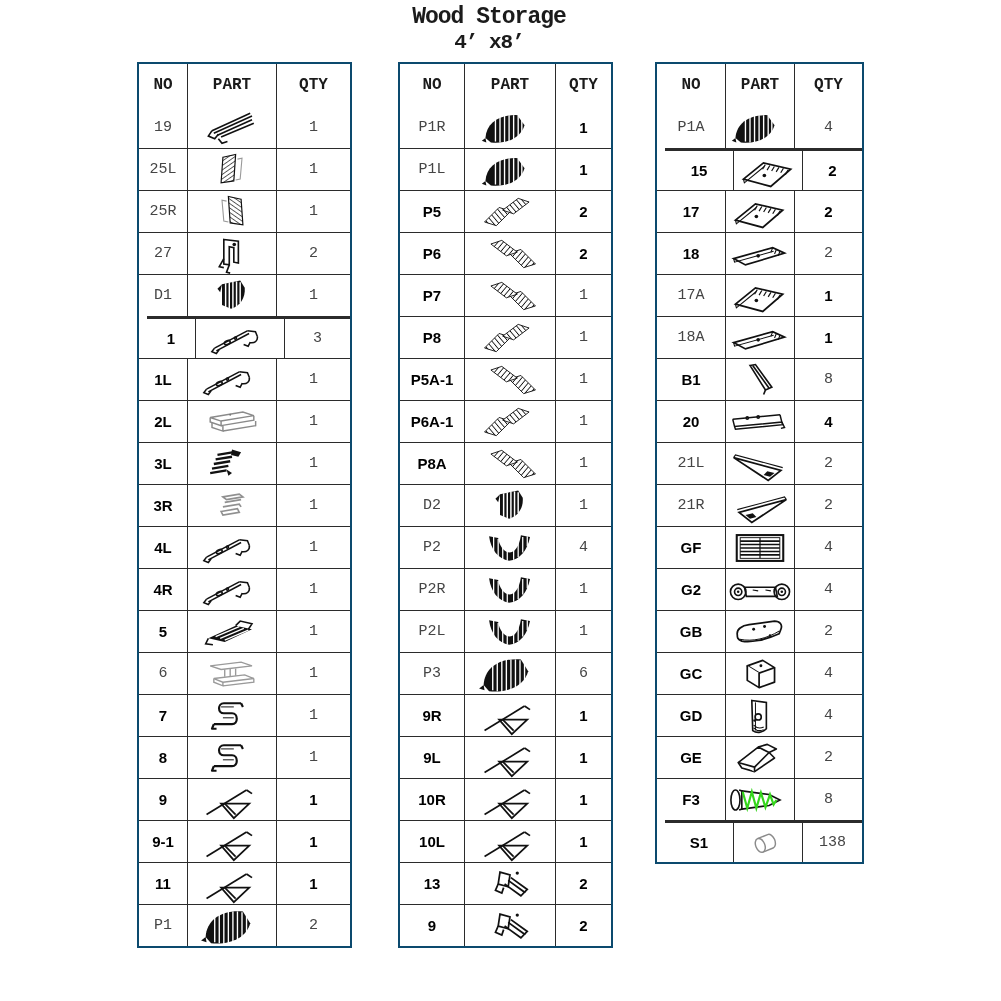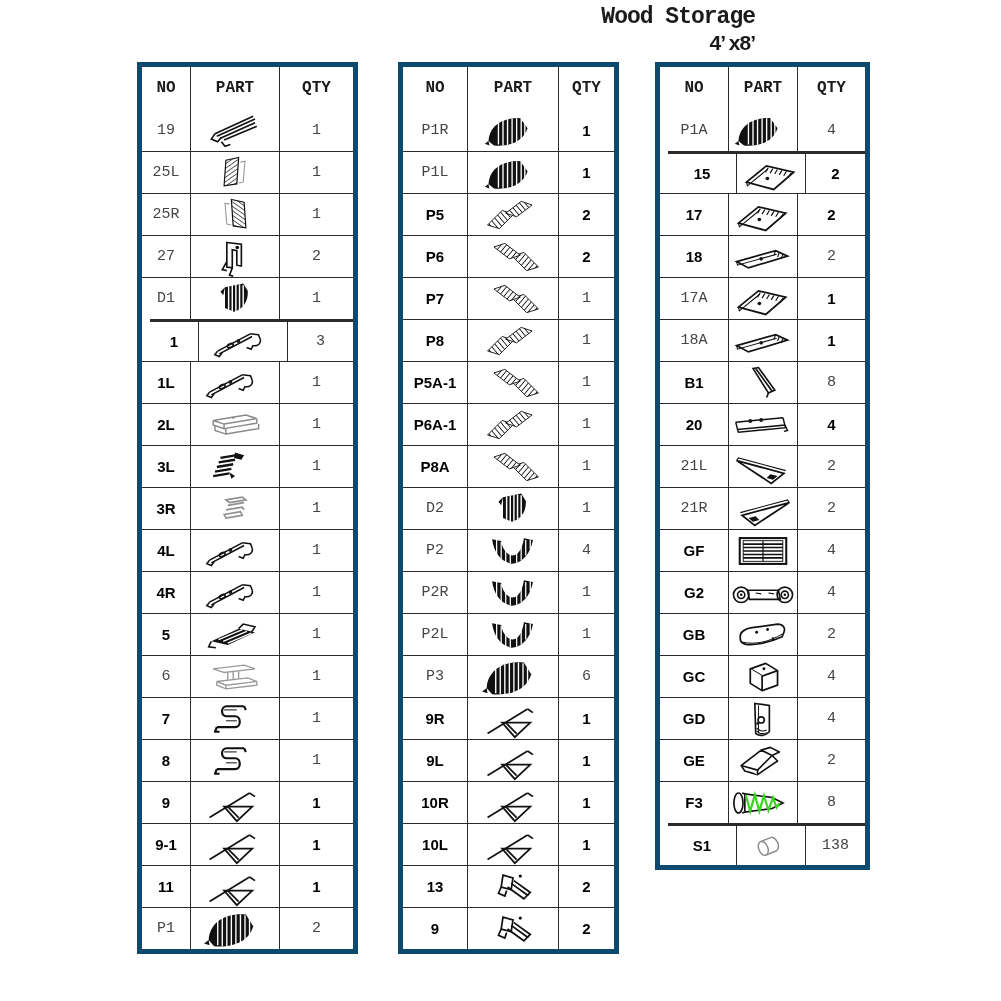--- a/index.html
+++ b/index.html
@@ -1,23 +1,23 @@
 <!DOCTYPE html>
 <html><head>
 <meta charset="utf-8">
 <style>
   html,body{margin:0;padding:0;background:#ffffff;}
   body{width:1001px;height:1001px;position:relative;overflow:hidden;
        font-family:"Liberation Sans",sans-serif;color:#111;}
-  .title-wrap{position:absolute;left:255px;top:4px;width:500px;text-align:right;}
+  .title-wrap{position:absolute;left:239px;top:4px;width:500px;text-align:center;}
   .title-line1{font-family:"Liberation Mono","DejaVu Sans Mono",monospace;
        font-weight:bold;font-size:23px;letter-spacing:-1px;color:#1b1b1b;}
-  .title-line2{font-family:Liberation Sans, sans-serif;
+  .title-line2{font-family:Liberation Mono, monospace;
        font-weight:bold;font-size:21px;letter-spacing:-1px;color:#1b1b1b;margin-top:1px;}
-  .tbl{position:absolute;top:62px;border:5px solid #0c4a6e;background:#fff;}
+  .tbl{position:absolute;top:62px;border:2px solid #0c4a6e;background:#fff;}
   .tbl-left{left:137px;width:211px;}
   .tbl-mid{left:398px;width:211px;}
   .tbl-right{left:655px;width:205px;}
   .row{display:flex;height:42px;border-top:1px solid #2b2b2b;align-items:stretch;box-sizing:border-box;}
   .row:first-child{border-top:none;}
   .row.thick{border-top:3px solid #2b2b2b;margin-left:8px;}
   .cell{display:flex;align-items:center;justify-content:center;box-sizing:border-box;overflow:hidden;}
   .c-part{border-left:1px solid #2b2b2b;border-right:1px solid #2b2b2b;}
   .tbl-left  .c-no{width:48px;} .tbl-left  .c-part{width:90px;} .tbl-left  .c-qty{flex:1;}
   .tbl-mid   .c-no{width:64px;} .tbl-mid   .c-part{width:92px;} .tbl-mid   .c-qty{flex:1;}

